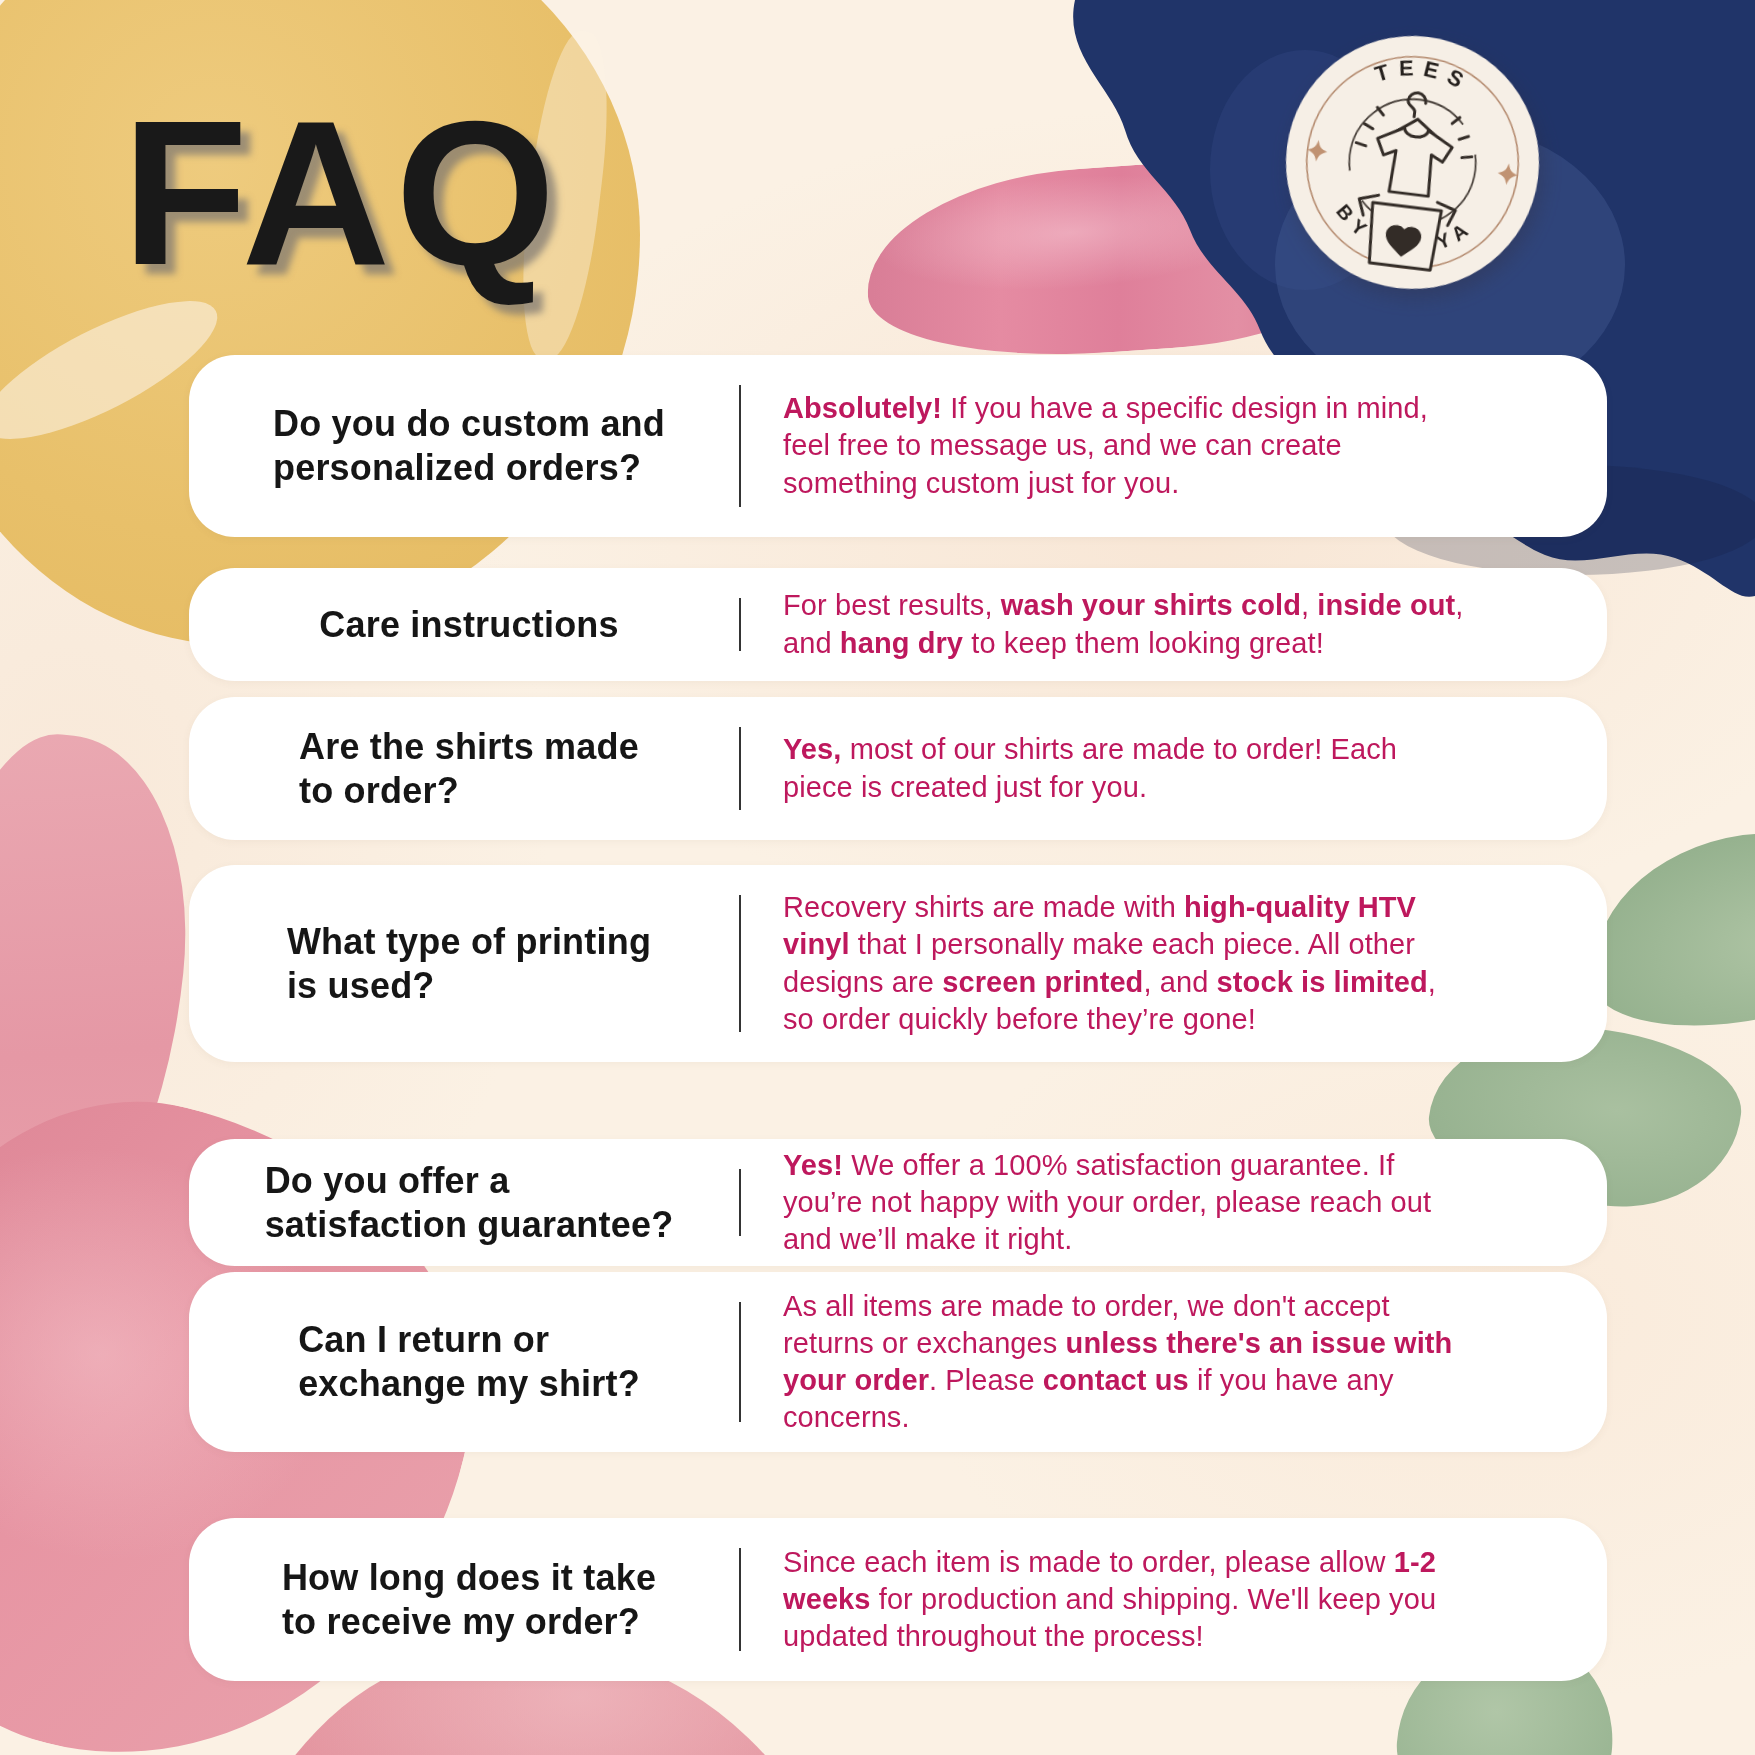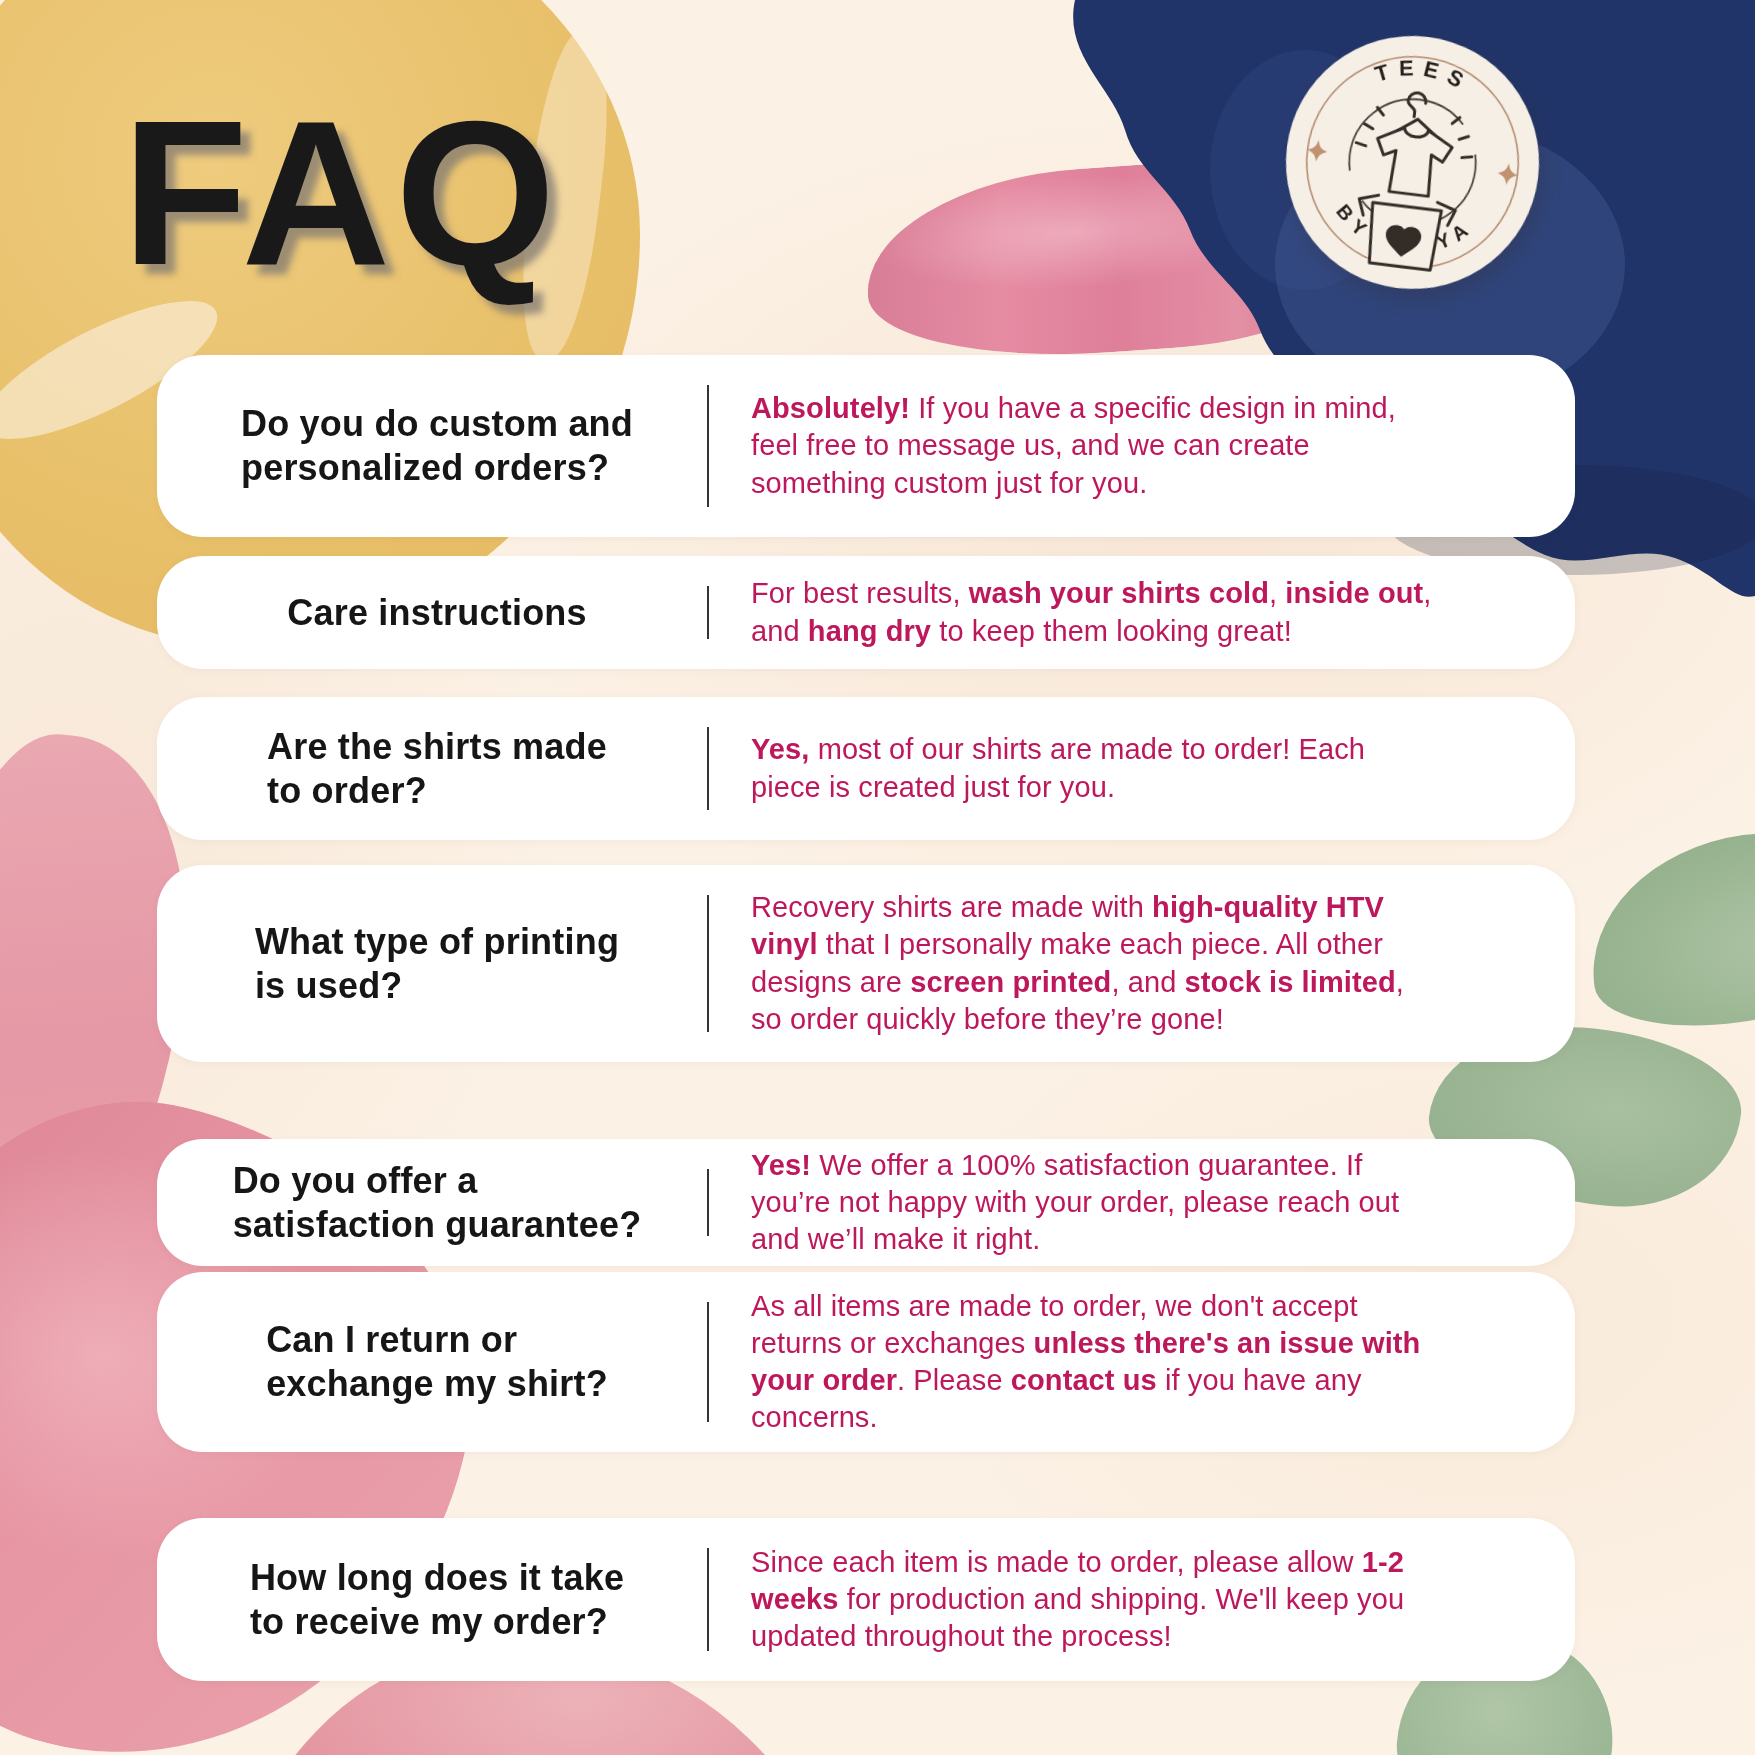--- a/index.html
+++ b/index.html
@@ -75,28 +75,28 @@
     font-size:206px;font-weight:700;letter-spacing:5px;line-height:1;
     color:#191919;text-shadow:10px 10px 7px rgba(122,117,112,0.70);
   }
   
   .logo-badge{
     position:absolute;left:1284px;top:34px;width:257px;height:257px;
     transform:rotate(7deg);
     filter:drop-shadow(5px 8px 10px rgba(50,45,55,0.32));
   }
   
-  .faq-list{position:absolute;inset:0;}
+  .faq-list{position:absolute;inset:0;margin-left:32px;}
   .card{
     position:absolute;left:157px;width:1418px;background:#ffffff;
     border-radius:46px;display:flex;align-items:center;
     box-shadow:0 2px 8px rgba(90,70,60,0.05);
   }
   .card:nth-of-type(1){top:355px;height:182px;}
-  .card:nth-of-type(2){top:556px;height:113px;}
+  .card:nth-of-type(2){top:568px;height:113px;}
   .card:nth-of-type(3){top:697px;height:143px;}
   .card:nth-of-type(4){top:865px;height:197px;}
   .card:nth-of-type(5){top:1139px;height:127px;}
   .card:nth-of-type(6){top:1272px;height:180px;}
   .card:nth-of-type(7){top:1518px;height:163px;}
   .q-cell{
     width:550px;box-sizing:border-box;align-self:stretch;
     display:flex;align-items:center;justify-content:center;
     padding:0 34px 0 44px;
   }

